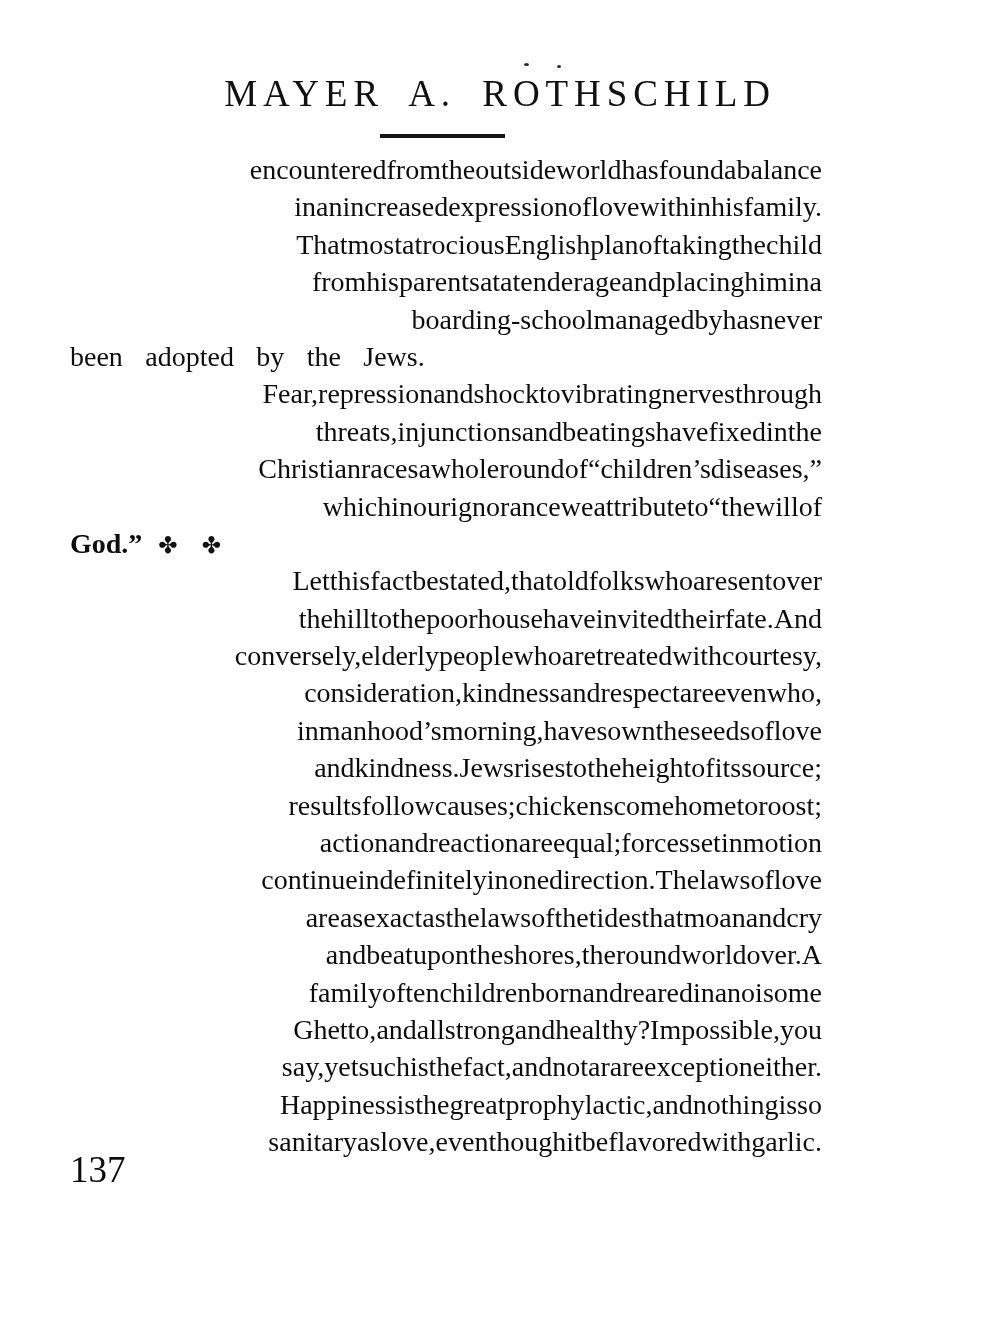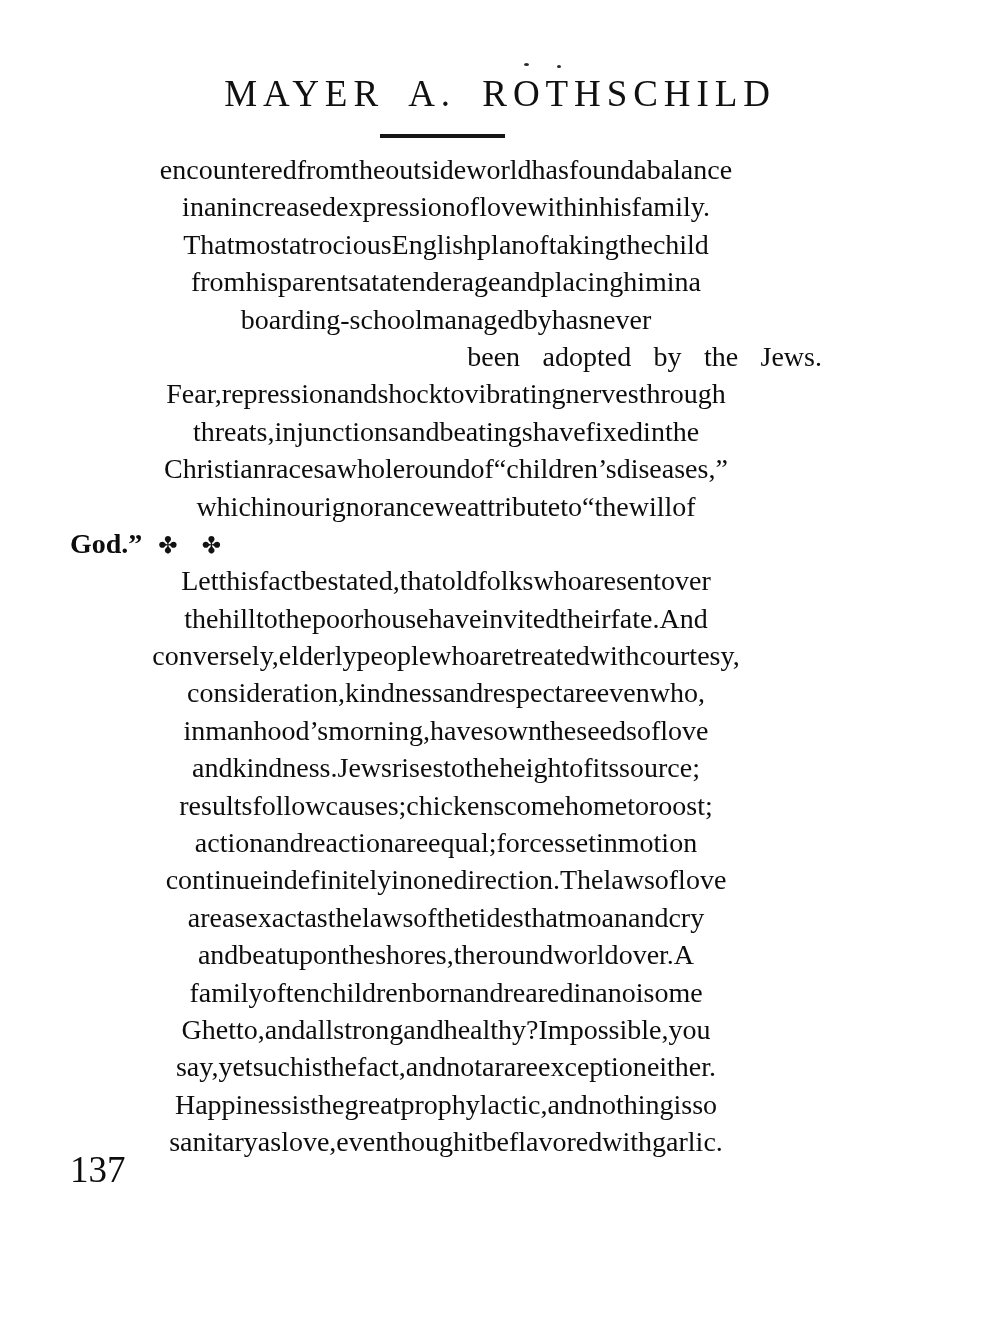--- a/index.html
+++ b/index.html
@@ -47,28 +47,28 @@
   .ln {
     height: 37.4px;
     font-size: 28px;
     line-height: 37.4px;
     white-space: nowrap;
     color: #0d0d0d;
   }
   .ln.justify {
     display: flex;
     flex-wrap: nowrap;
-    justify-content: center;
+    justify-content: flex-end;
   }
   .ln.left {
     text-align: left;
     font-weight: bold;
   }
   .ln.wide {
-    text-align: right;
+    text-align: left;
     word-spacing: 0.55em;
   }
   .orn {
     font-family: "DejaVu Sans", sans-serif;
     font-size: 23px;
     letter-spacing: 8px;
     padding-left: 16px;
     color: #121212;
   }
   .pagenum {

